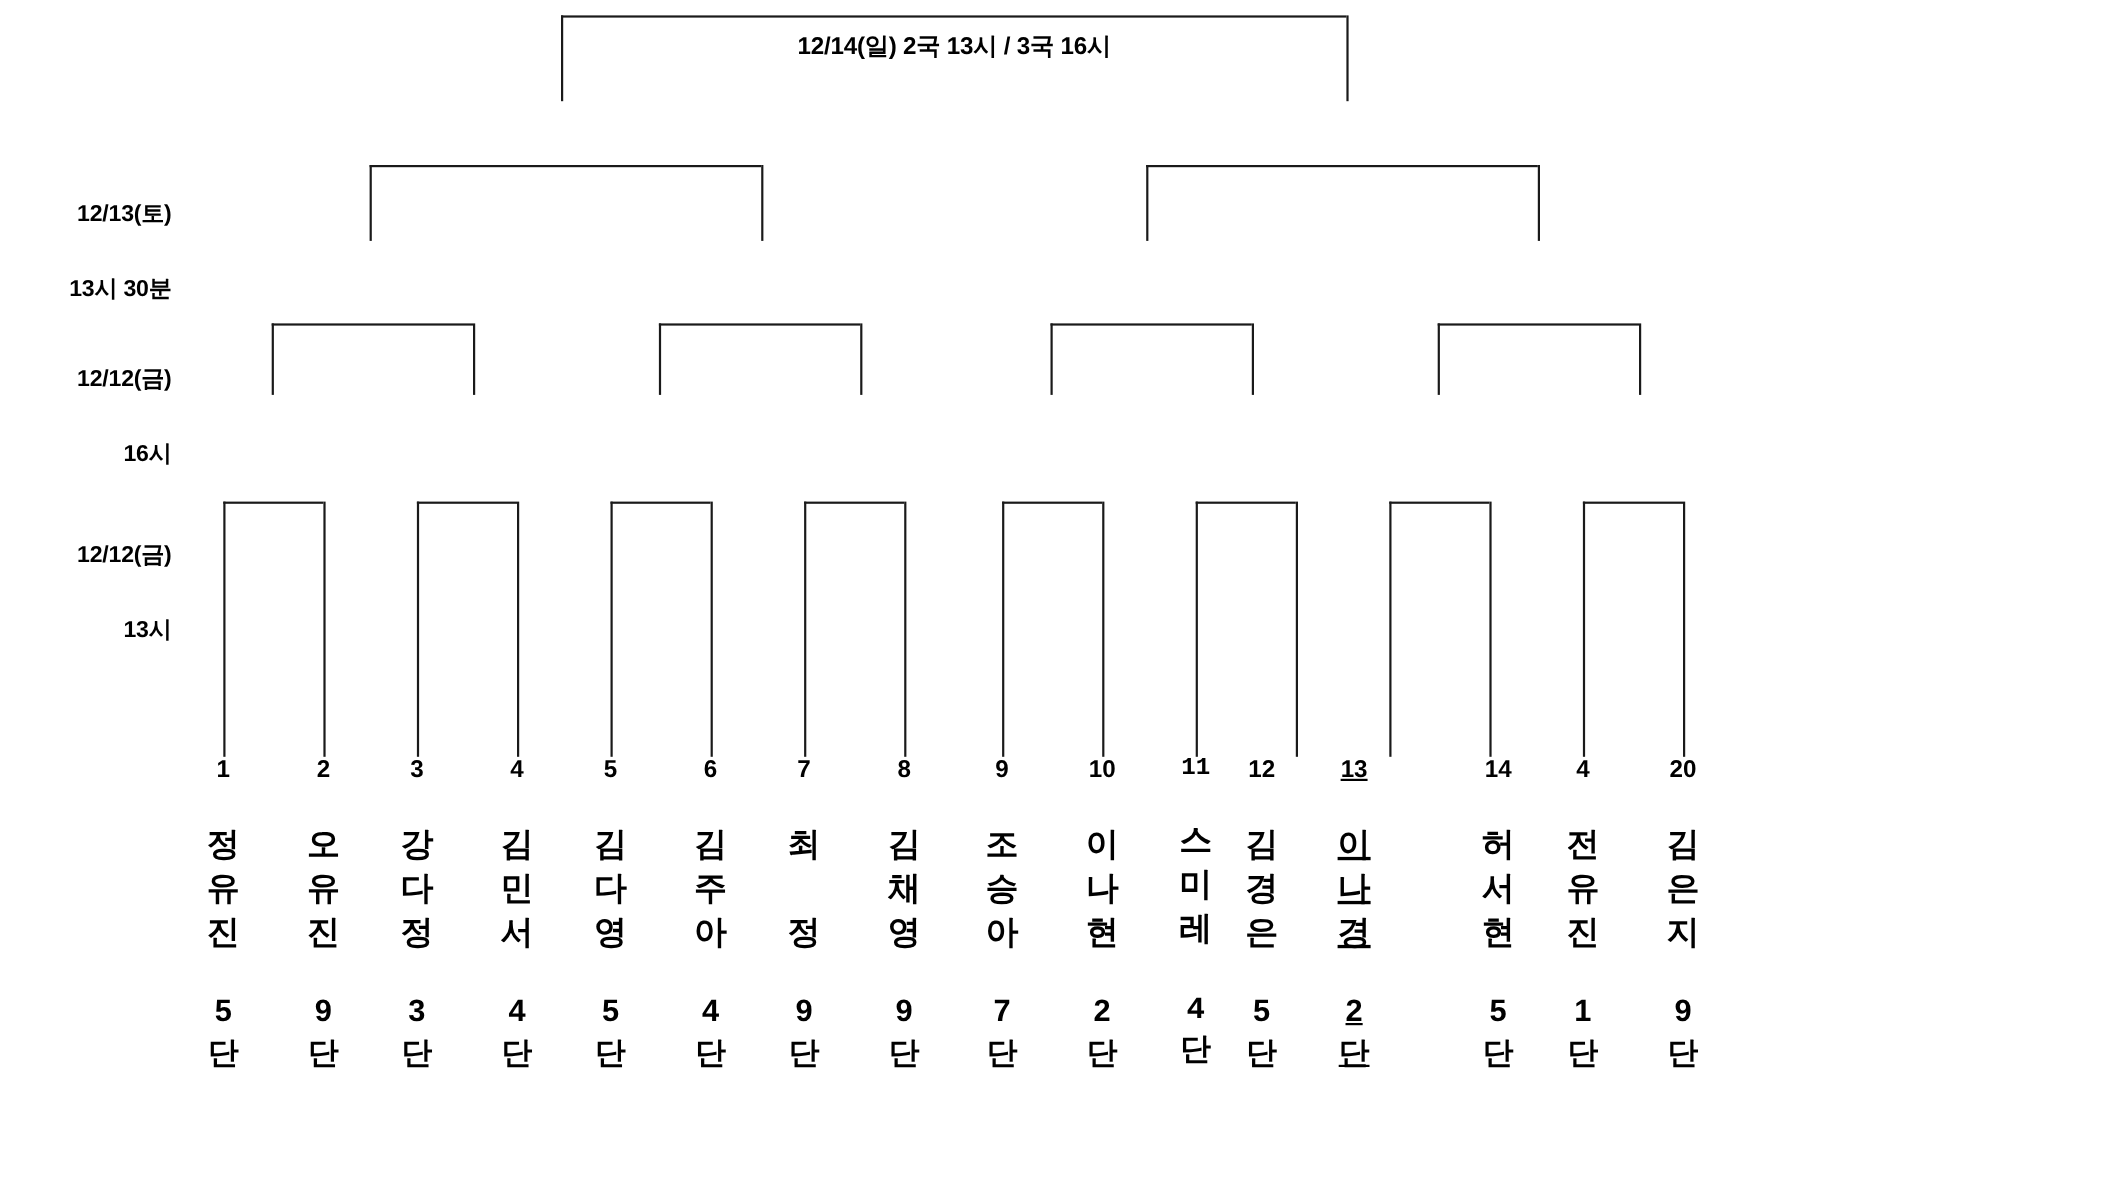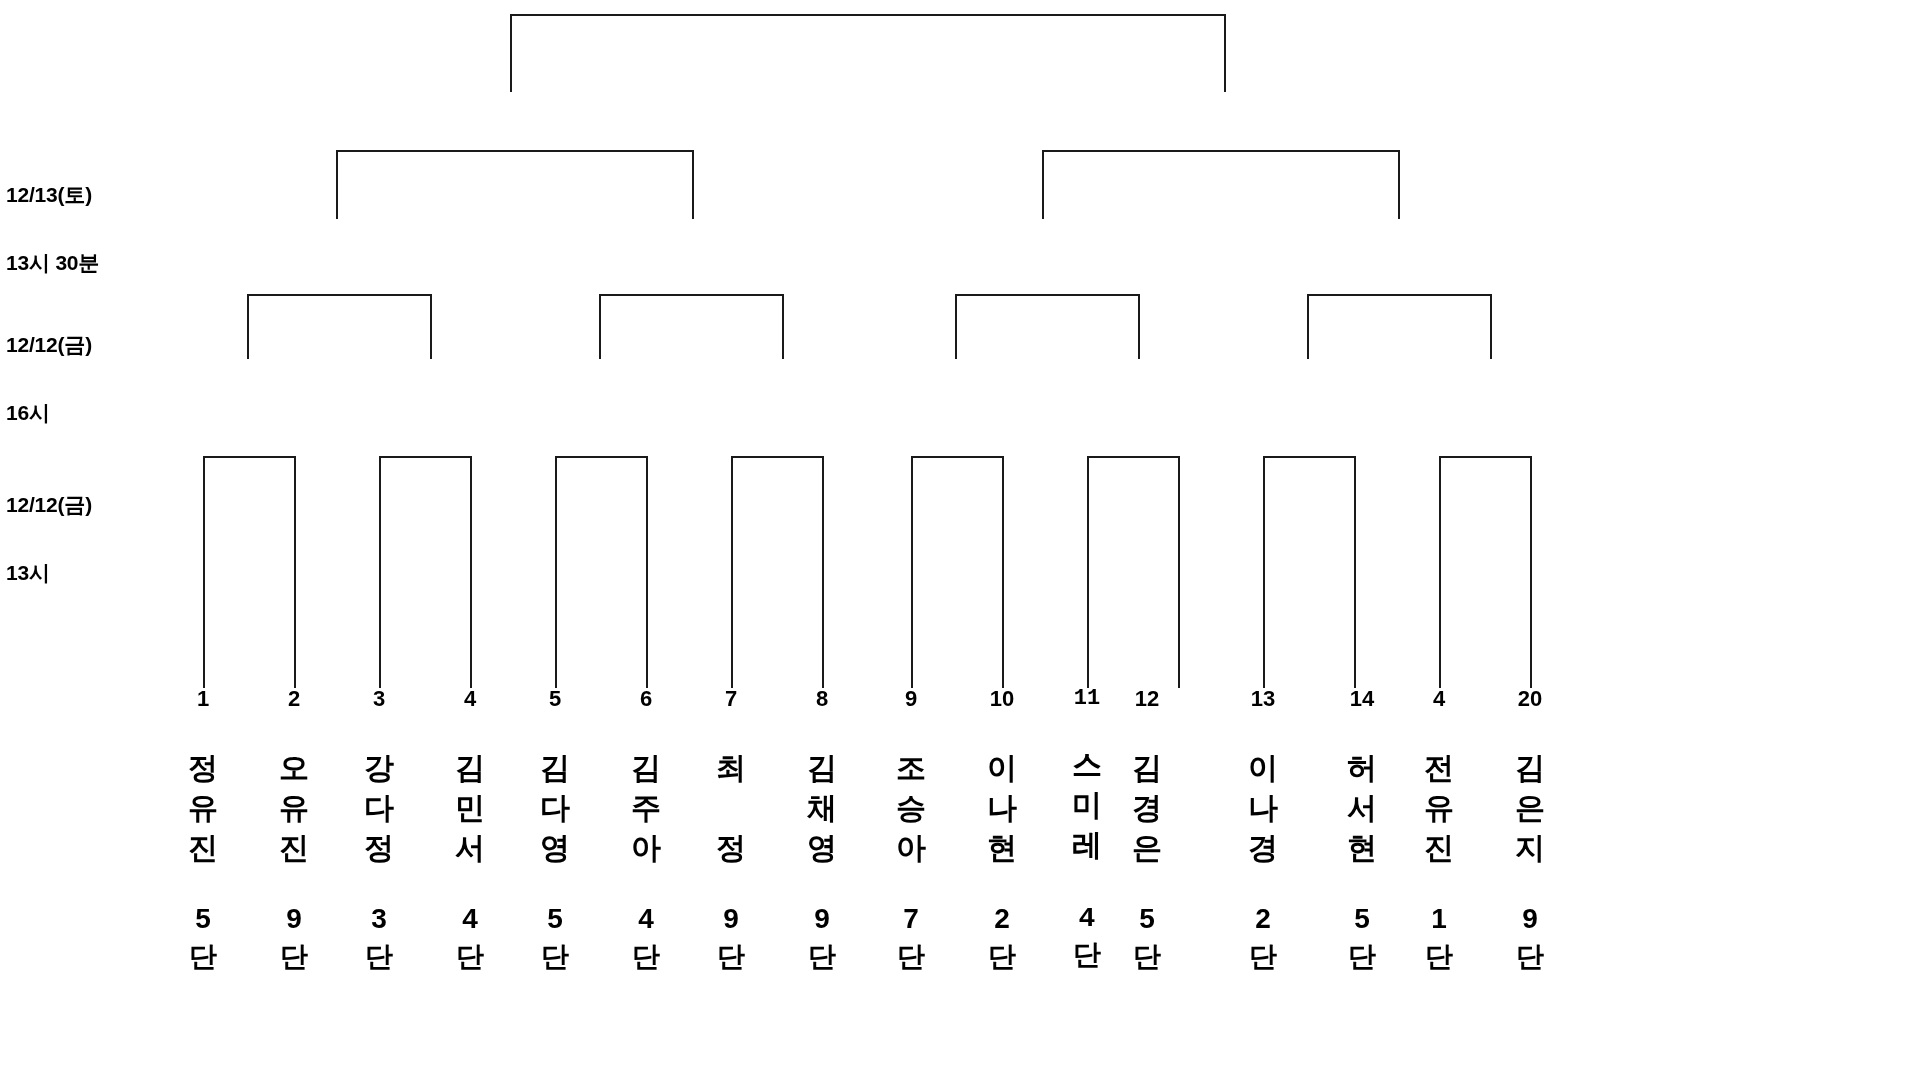--- a/index.html
+++ b/index.html
@@ -36,21 +36,21 @@
   
   .round-label {
     position: absolute;
     font-weight: bold;
     font-size: 21px;
     line-height: 1.62;
     color: #000;
     white-space: pre-line;
     letter-spacing: -0.2px;
   }
-  .round-label.center { text-align: left; }
+  .round-label.center { text-align: right; }
 
   
   .final-text {
     position: absolute;
     text-align: center;
     font-weight: bold;
     font-size: 22px;
     line-height: 1.85;
     letter-spacing: -0.2px;
   }
@@ -89,20 +89,21 @@
 </head>
 <body>
 
 <div id="bracket-root">
 
   <div class="hline" style="left:510px; top:14px; width:714px;"></div>
   <div class="vline" style="left:510px; top:14px; height:78px;"></div>
   <div class="vline" style="left:1224px; top:14px; height:78px;"></div>
 
   <div class="final-text" style="left:511px; top:22px; width:713px;">
+    <div>12/14(일) 2국 13시 / 3국 16시</div>
   </div>
 
   <div class="round-label center" style="left:6px; top:144px; width:150px;">
     <div>12/13(토)</div>
     <div>13시 30분</div>
   </div>
 
   <div class="hline" style="left:336px; top:150px; width:356px;"></div>
   <div class="vline" style="left:336px; top:150px; height:69px;"></div>
   <div class="vline" style="left:692px; top:150px; height:69px;"></div>
@@ -324,21 +325,21 @@
         <div class="player-name">
           <span class="ch">김</span>
           <span class="ch">경</span>
           <span class="ch">은</span>
         </div>
         <div class="player-rank">
           <span class="ch">5</span>
           <span class="ch">단</span>
         </div>
       </div>
-      <div class="player-col" style="left: 1234px;">
+      <div class="player-col" style="left: 1202px; text-decoration: underline;">
         <div class="seed-no">13</div>
         <div class="player-name">
           <span class="ch">이</span>
           <span class="ch">나</span>
           <span class="ch">경</span>
         </div>
         <div class="player-rank">
           <span class="ch">2</span>
           <span class="ch">단</span>
         </div>

